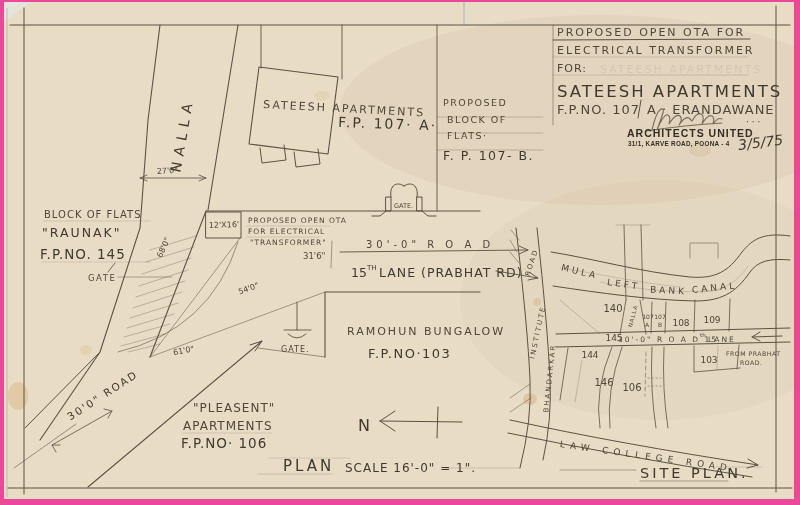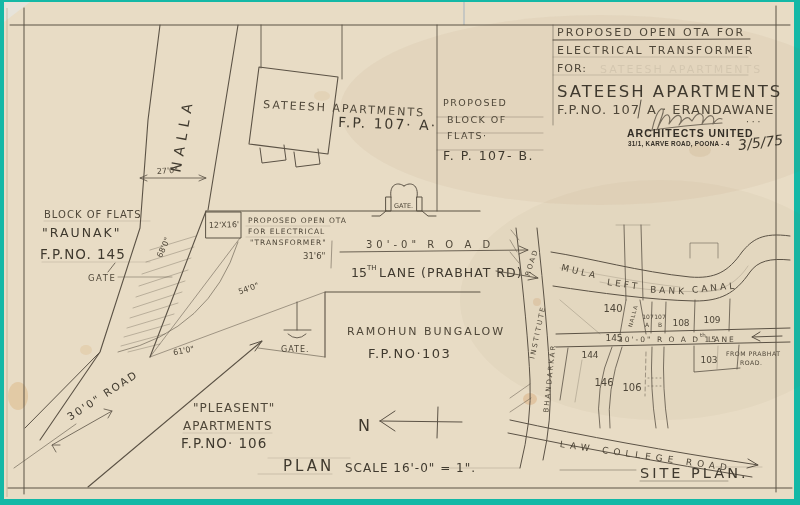--- a/index.html
+++ b/index.html
@@ -1,16 +1,16 @@
 <!DOCTYPE html>
 <html><head>
 <meta charset="utf-8">
 <style>
   html,body{margin:0;padding:0;background:#b5ad9e;}
-  .stage{position:relative;width:800px;height:505px;overflow:hidden;background:#14b8a6;}
+  .stage{position:relative;width:800px;height:505px;overflow:hidden;background:#ec4899;}
   svg{position:absolute;left:0;top:0;}
   .t{font-family:"DejaVu Sans",sans-serif;fill:#4f4739;}
   .dark{fill:#3f392e;}
   .stamp{font-family:"Liberation Sans",sans-serif;font-weight:bold;fill:#332e26;}
   .pencil{stroke:#5b5245;fill:none;stroke-linecap:round;stroke-linejoin:round;}
   .faint{opacity:.35;}
   .soft{opacity:.65;}
 </style>
 </head>
 <body>

